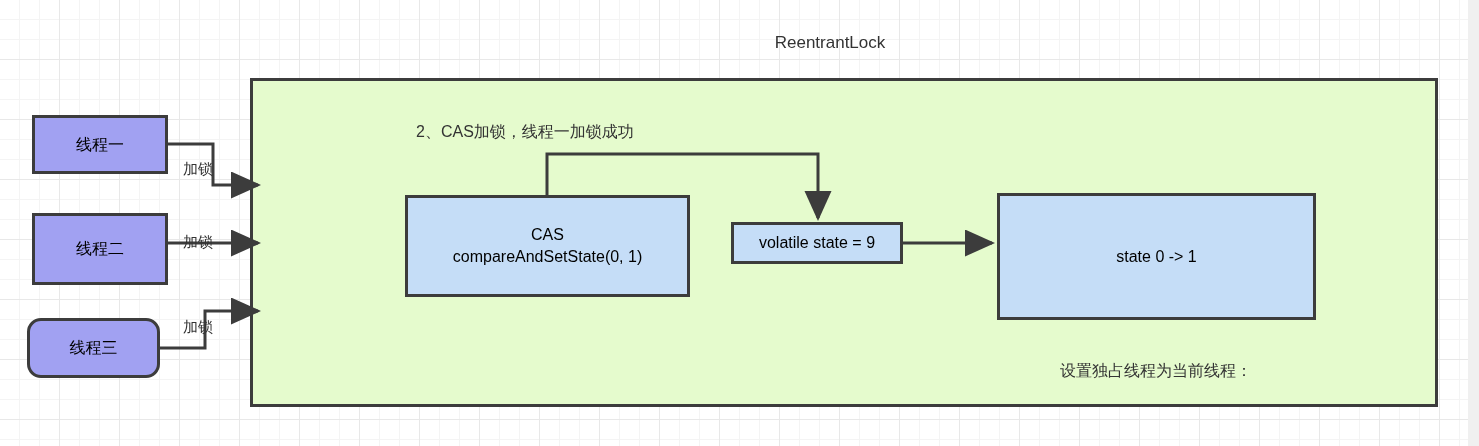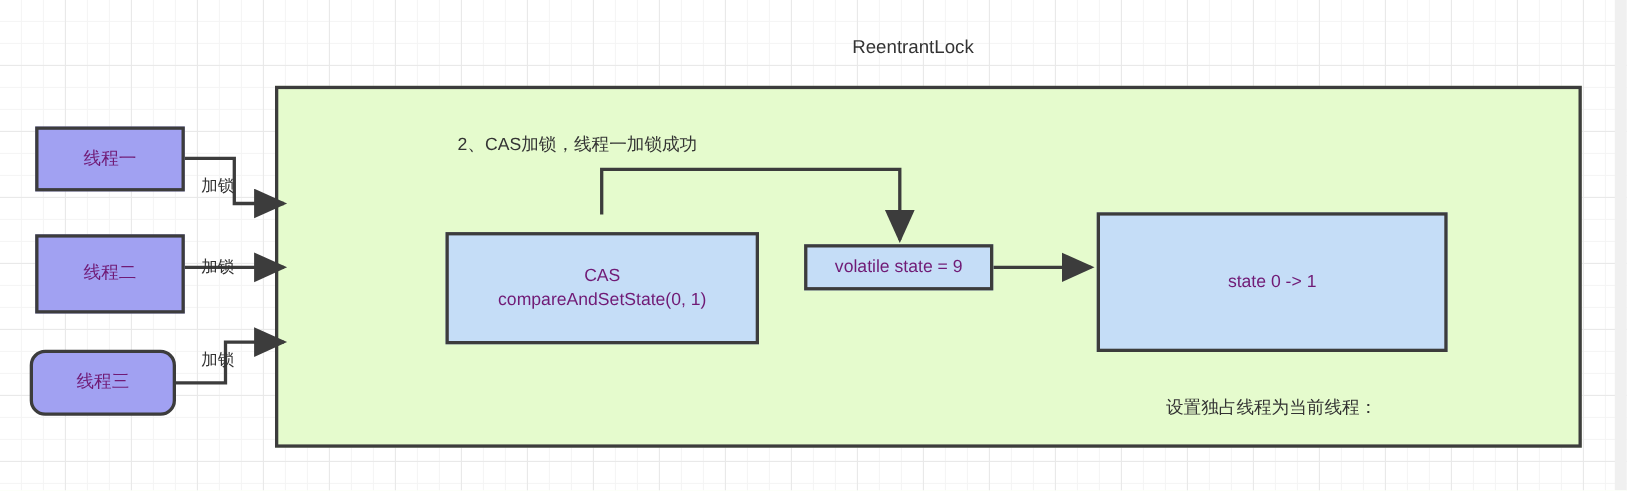--- a/index.html
+++ b/index.html
@@ -64,21 +64,21 @@
   }
 
   .box {
     position: absolute;
     box-sizing: border-box;
     border: 3px solid #3c3c3c;
     display: flex;
     align-items: center;
     justify-content: center;
     text-align: center;
-    color: #701a75;
+    color: #000000;
     font-size: 16px;
     line-height: 1.35;
     z-index: 3;
   }
   .thread-box {
     background: #a1a1f2;
   }
   .blue-box {
     background: #c5ddf7;
   }
@@ -161,21 +161,21 @@
   <div class="box thread-box" style="left:27px; top:318px; width:133px; height:60px;border-radius:14px;">
     <span>线程三</span>
   </div>
 
   <div class="edge-label" style="left:183px; top:160px;">加锁</div>
   <div class="edge-label" style="left:183px; top:233px;">加锁</div>
   <div class="edge-label" style="left:183px; top:318px;">加锁</div>
 
   <div class="note" style="left:416px; top:120px; text-align:left;">2、CAS加锁，线程一加锁成功</div>
 
-  <div class="box blue-box" style="left:405px; top:195px; width:285px; height:102px; flex-direction:column;margin-top:16px;">
+  <div class="box blue-box" style="left:405px; top:195px; width:285px; height:102px; flex-direction:column;">
     <span>CAS</span>
     <span>compareAndSetState(0, 1)</span>
   </div>
 
   <div class="box blue-box" style="left:731px; top:222px; width:172px; height:42px;">
     <span>volatile state = 9</span>
   </div>
 
   <div class="box blue-box" style="left:997px; top:193px; width:319px; height:127px; flex-direction:column;">
     <span>state 0 -&gt; 1</span>

